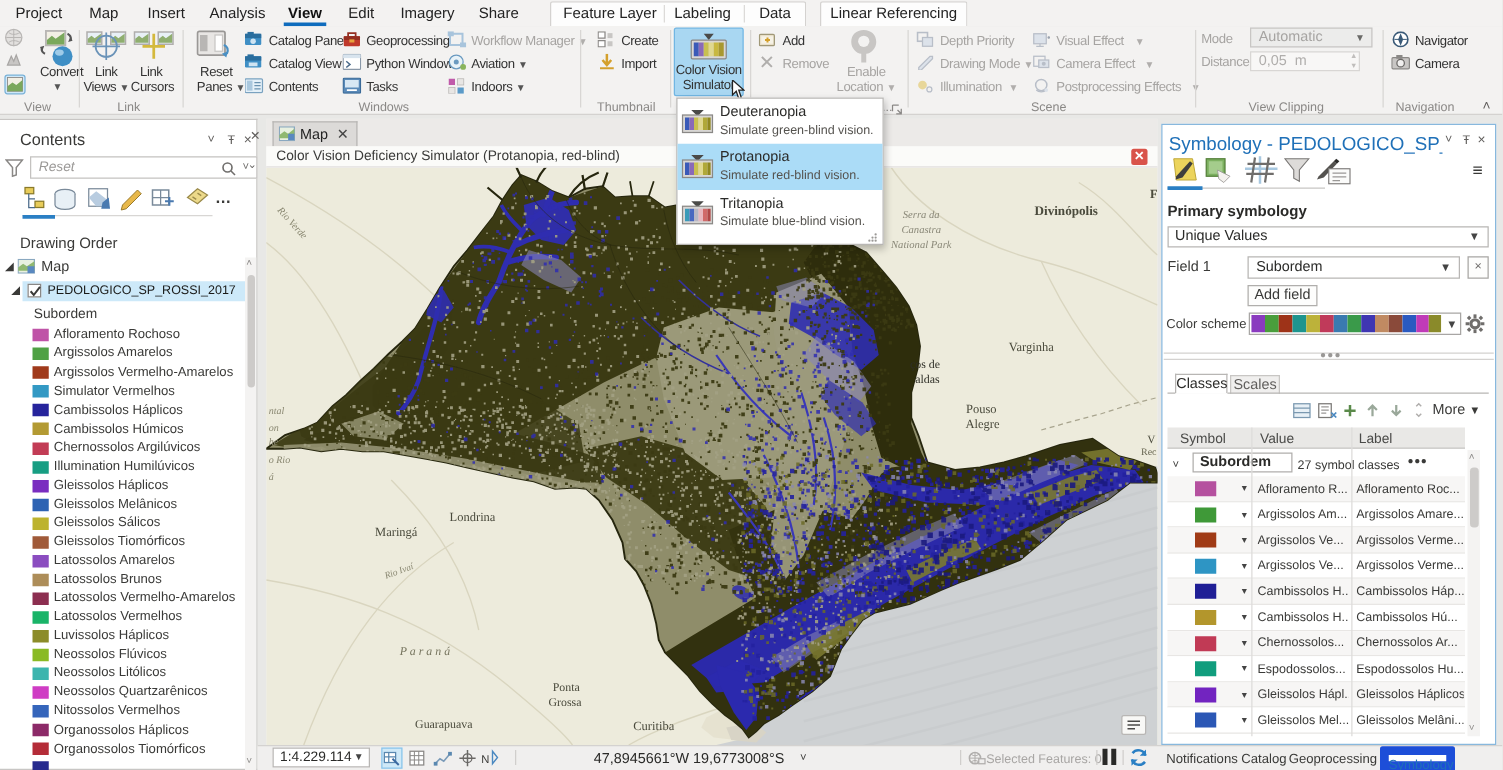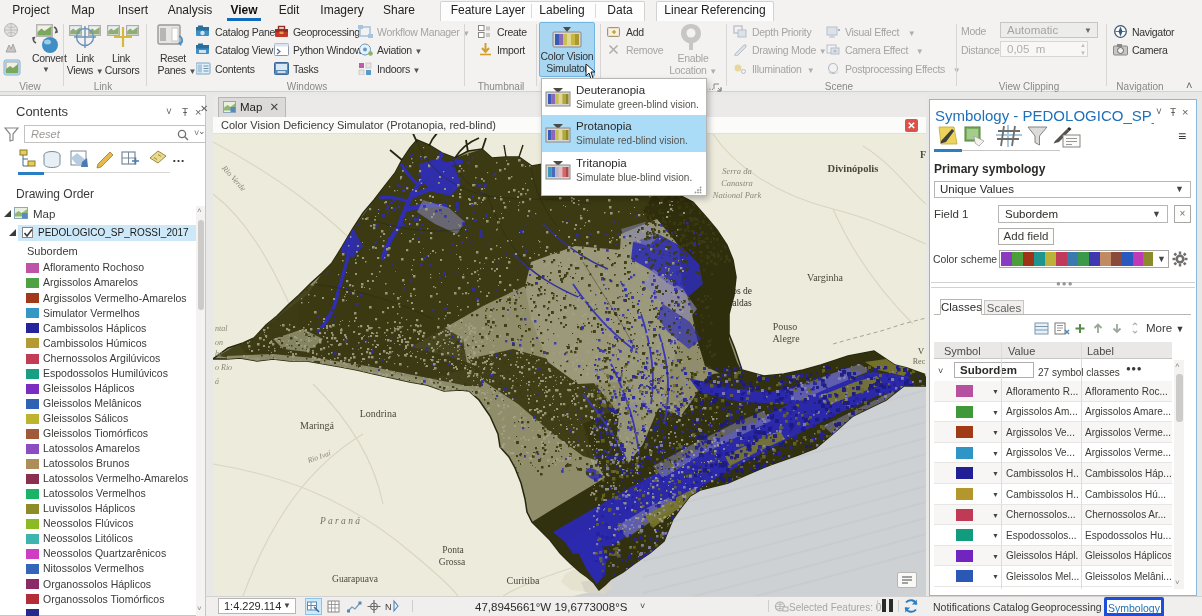--- a/index.html
+++ b/index.html
@@ -330,21 +330,21 @@
 <div class="abs lgt" style="left:43px;top:291.5px">Argissolos Vermelho-Amarelos</div>
 <div class="abs" style="left:26px;top:308.4px;width:12.5px;height:10px;background:#3399c4"></div>
 <div class="abs lgt" style="left:43px;top:306.6px">Simulator Vermelhos</div>
 <div class="abs" style="left:26px;top:323.4px;width:12.5px;height:10px;background:#26249c"></div>
 <div class="abs lgt" style="left:43px;top:321.6px">Cambissolos Háplicos</div>
 <div class="abs" style="left:26px;top:338.4px;width:12.5px;height:10px;background:#b39a33"></div>
 <div class="abs lgt" style="left:43px;top:336.6px">Cambissolos Húmicos</div>
 <div class="abs" style="left:26px;top:353.5px;width:12.5px;height:10px;background:#c23c55"></div>
 <div class="abs lgt" style="left:43px;top:351.7px">Chernossolos Argilúvicos</div>
 <div class="abs" style="left:26px;top:368.6px;width:12.5px;height:10px;background:#179e83"></div>
-<div class="abs lgt" style="left:43px;top:366.8px">Espodossolos Humilúvicos</div>
+<div class="abs lgt" style="left:43px;top:366.8px">Illumination Humilúvicos</div>
 <div class="abs" style="left:26px;top:383.6px;width:12.5px;height:10px;background:#7a2dc0"></div>
 <div class="abs lgt" style="left:43px;top:381.8px">Gleissolos Háplicos</div>
 <div class="abs" style="left:26px;top:398.6px;width:12.5px;height:10px;background:#2e63b3"></div>
 <div class="abs lgt" style="left:43px;top:396.8px">Gleissolos Melânicos</div>
 <div class="abs" style="left:26px;top:413.7px;width:12.5px;height:10px;background:#bdb32e"></div>
 <div class="abs lgt" style="left:43px;top:411.9px">Gleissolos Sálicos</div>
 <div class="abs" style="left:26px;top:428.8px;width:12.5px;height:10px;background:#a05a39"></div>
 <div class="abs lgt" style="left:43px;top:426.9px">Gleissolos Tiomórficos</div>
 <div class="abs" style="left:26px;top:443.8px;width:12.5px;height:10px;background:#8b4dc0"></div>
 <div class="abs lgt" style="left:43px;top:442.0px">Latossolos Amarelos</div>
@@ -703,21 +703,21 @@
 <div class="abs" style="left:898px;top:600px;width:1px;height:12px;background:#d0cecc"></div>
 <svg class="abs" style="left:903px;top:598px" width="16" height="16" viewBox="0 0 16 16">
     <path d="M13.5 6.5A6 6 0 0 0 3 4.5M2.5 9.5A6 6 0 0 0 13 11.5" stroke="#2a7fc4" fill="none" stroke-width="2"></path>
     <path d="M13.8 1.5v5h-5z" fill="#2a7fc4"></path>
     <path d="M2.2 14.5v-5h5z" fill="#2a7fc4"></path>
   </svg>
 
 <div class="abs" style="left:933px;top:601px;font-size:10.5px;color:#3a3a38">Notifications</div>
 <div class="abs" style="left:993px;top:601px;font-size:10.5px;color:#3a3a38">Catalog</div>
 <div class="abs" style="left:1031px;top:601px;font-size:10.5px;color:#3a3a38">Geoprocessing</div>
-<div class="abs" style="left:1104px;top:597px;width:60px;height:19px;background:#ffffff;border:3px solid #1d4ed8;border-radius:2px 2px 0 0;font-size:10.5px;color:#1f70b8;text-align:center;line-height:17px">Symbology</div>
+<div class="abs" style="left:1104px;top:597px;width:60px;height:19px;background:#ffffff;border:7px solid #1d4ed8;border-radius:2px 2px 0 0;font-size:10.5px;color:#1f70b8;text-align:center;line-height:17px">Symbology</div>
 
 <div class="abs" style="left:541px;top:78px;width:166px;height:118px;background:#fff;border:1px solid #b8b6b4;box-shadow:2px 3px 6px rgba(0,0,0,0.25);z-index:9"></div>
 <div class="abs" style="left:542px;top:115px;width:164px;height:37px;background:#abdcf7;z-index:10"></div>
 <div class="abs dditem" style="left:576px;top:84px;z-index:11"><b>Deuteranopia</b><br>Simulate green-blind vision.</div>
 <div class="abs dditem" style="left:576px;top:120px;z-index:11"><b>Protanopia</b><br>Simulate red-blind vision.</div>
 <div class="abs dditem" style="left:576px;top:157px;z-index:11"><b>Tritanopia</b><br>Simulate blue-blind vision.</div>
 <svg class="abs" style="left:545px;top:86px;z-index:11" width="26" height="22" viewBox="0 0 26 22">
     <path d="M8 2l10 0-5 5z" fill="#4a4a48"></path>
     <rect x="1" y="6" width="24" height="14" fill="#d8d6d4" stroke="#8a8886"></rect>
     <rect x="3" y="8" width="3.6" height="10" fill="#3a5ab8"></rect>

